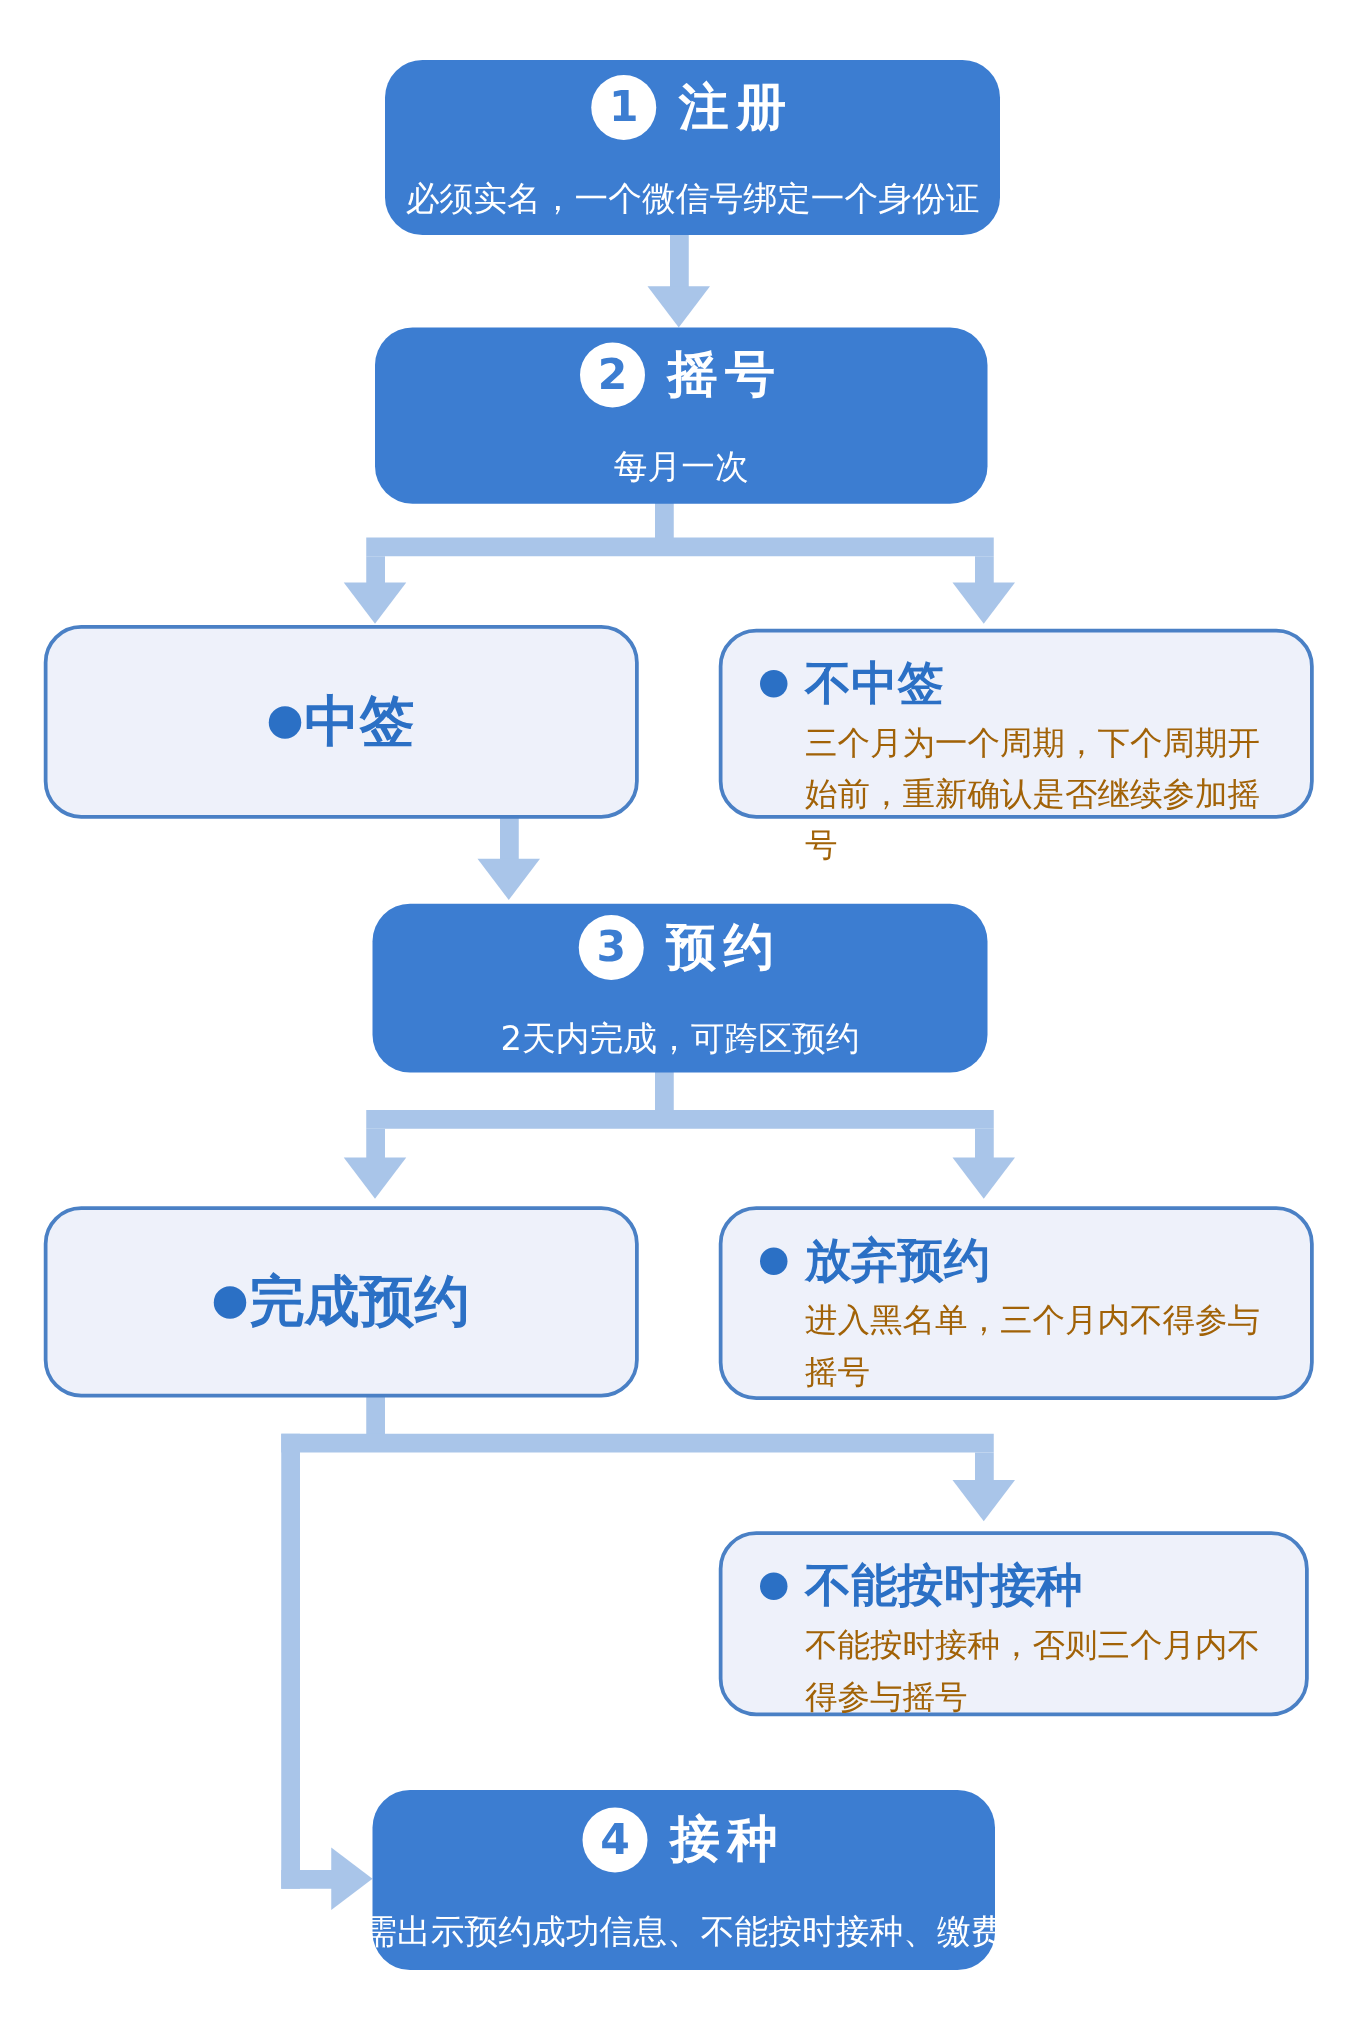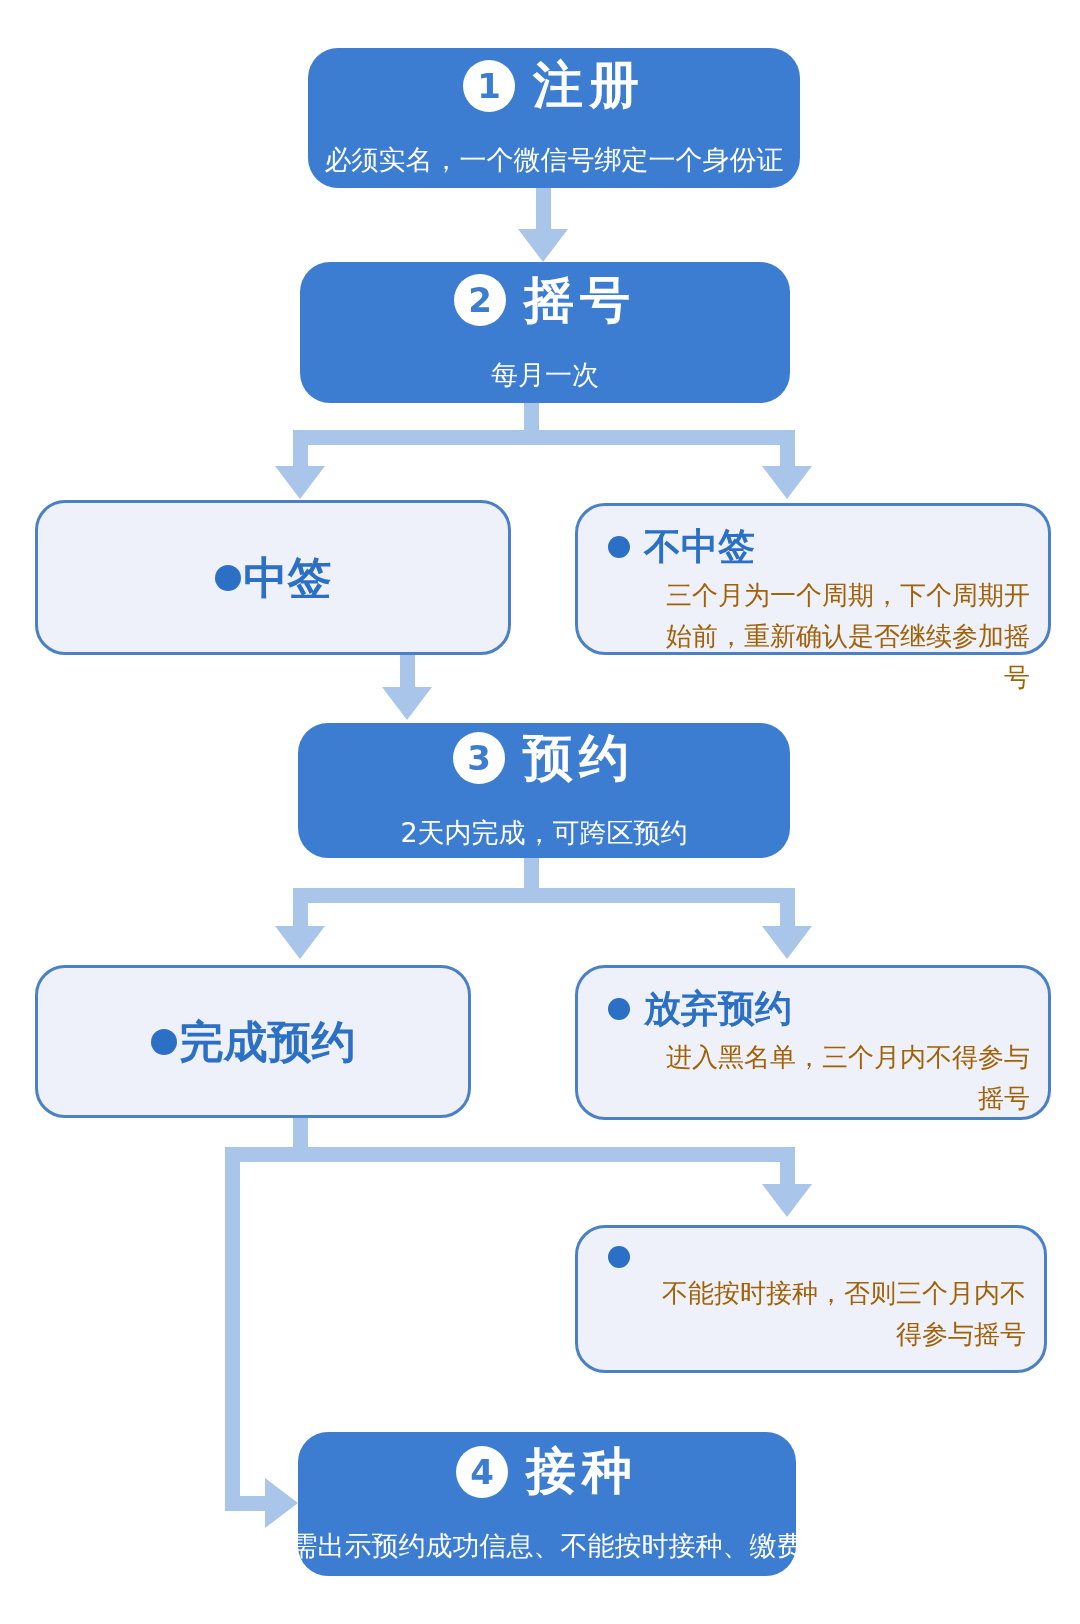--- a/index.html
+++ b/index.html
@@ -15,33 +15,33 @@
   
   .step{
     position:absolute;background:#3c7dd1;border-radius:30px;color:#ffffff;
     display:flex;flex-direction:column;align-items:center;justify-content:center;z-index:2;
   }
   .step-title-row{display:flex;align-items:center;gap:18px;}
   .num{
     width:52px;height:52px;border-radius:50%;background:#ffffff;color:#3c7dd1;
     font-size:34px;font-weight:700;display:flex;align-items:center;justify-content:center;flex:none;
   }
-  .step-title{font-size:50px;font-weight:700;letter-spacing:6px;line-height:1.1;font-family:Liberation Serif, serif;}
+  .step-title{font-size:40px;font-weight:700;letter-spacing:6px;line-height:1.1;font-family:Liberation Serif, serif;}
   .step-sub{font-size:27px;margin-top:29px;white-space:nowrap;}
   
   .outcome{
     position:absolute;background:#eef1fa;border:3px solid #4a80c5;border-radius:30px;
     box-sizing:border-box;z-index:2;
   }
   .outcome.centered{display:flex;align-items:center;justify-content:center;gap:3px;}
   .bullet{display:inline-block;width:22px;height:22px;border-radius:50%;background:#2b70c5;flex:none;}
   .bullet.big{width:26px;height:26px;}
   .o-title{font-size:37px;font-weight:700;color:#2b70c5;line-height:1.25;}
   .o-title.big{font-size:44px;}
-  .outcome.detail{padding:18px 18px 23px 30px;text-align:right;}
+  .outcome.detail{padding:18px 18px 23px 30px;}
   .o-row{display:flex;align-items:center;gap:14px;}
   .o-body{margin-left:36px;margin-top:5px;font-size:26px;line-height:41px;color:#a16207;max-width:392px;}
 </style>
 </head>
 <body>
 
 <div class="canvas">
 
   <div class="conn" style="left:536px;top:186px;width:15px;height:46px"></div>
   <div class="tri down" style="left:518px;top:229px"></div>
@@ -101,36 +101,37 @@
   </div>
 
   <div class="step" style="left:298px;top:723px;width:492px;height:135px">
     <div class="step-title-row">
       <span class="num">3</span>
       <span class="step-title">预约</span>
     </div>
     <div class="step-sub">2天内完成，可跨区预约</div>
   </div>
 
-  <div class="outcome centered" style="left:35px;top:965px;width:436px;height:153px">
+  <div class="outcome centered" style="left:35px;top:965px;width:476px;height:153px">
     <span class="bullet big"></span>
     <span class="o-title big">完成预约</span>
   </div>
 
   <div class="outcome detail" style="left:575px;top:965px;width:476px;height:155px">
     <div class="o-row">
       <span class="bullet"></span>
       <span class="o-title">放弃预约</span>
     </div>
     <div class="o-body">进入黑名单，三个月内不得参与摇号</div>
   </div>
 
   <div class="outcome detail" style="left:575px;top:1225px;width:472px;height:148px">
     <div class="o-row">
       <span class="bullet"></span>
+      <span class="o-title">不能按时接种</span>
     </div>
     <div class="o-body">不能按时接种，否则三个月内不得参与摇号</div>
   </div>
 
   <div class="step" style="left:298px;top:1432px;width:498px;height:144px">
     <div class="step-title-row">
       <span class="num">4</span>
       <span class="step-title">接种</span>
     </div>
     <div class="step-sub">需出示预约成功信息、不能按时接种、缴费</div>

